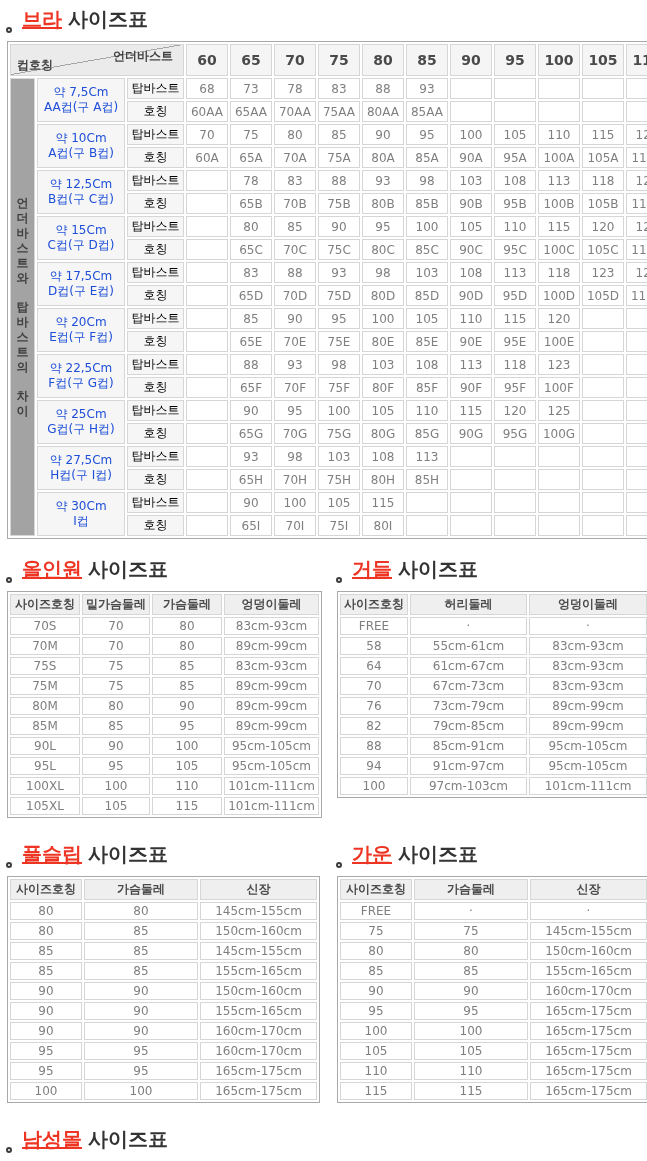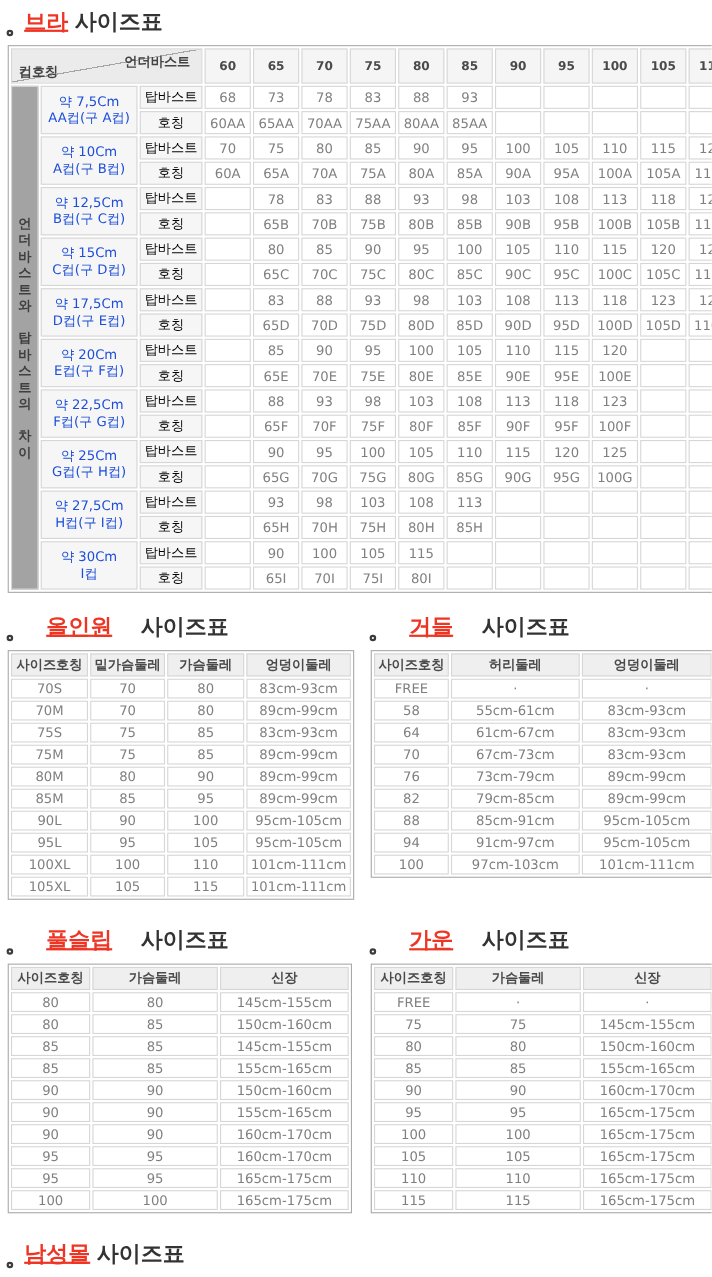--- a/index.html
+++ b/index.html
@@ -17,39 +17,39 @@
   table.tbl { border-collapse:separate; border-spacing:2px; background:#fff; border:1px solid #a9a9a9; table-layout:fixed; }
   .tbl td, .tbl th {
     border:1px solid #d6d6d6; text-align:center; vertical-align:middle;
     padding:1px 1px; height:16px; font-size:12px; font-weight:normal; color:#7f7f7f;
     background:#fff; overflow:hidden; white-space:nowrap;
   }
   .tbl th { background:#efefef; color:#4a4a4a; font-weight:bold; height:20px; }
 
   
   #bra-table { width:634px; margin-left:7px; }
-  #bra-table .szh { background:#f5f5f5; color:#4a4a4a; font-weight:bold; height:32px; font-size:11px; }
+  #bra-table .szh { background:#f5f5f5; color:#4a4a4a; font-weight:bold; height:32px; font-size:14px; }
   #bra-table .diag {
     position:relative; height:32px;
     background: linear-gradient(to bottom right, #ebebeb calc(50% - 1px), #a5a5a5 calc(50% - 1px), #a5a5a5 50%, #ebebeb 50%);
   }
   .corner-top { position:absolute; top:3px; right:10px; font-weight:bold; color:#444; }
   .corner-bot { position:absolute; bottom:1px; left:6px; font-weight:bold; color:#444; }
   #bra-table td.side { background:#a3a3a3; vertical-align:middle; padding:0 2px; }
   .vword { width:14px; margin:0 auto 14px auto; word-break:break-all; line-height:15px; font-weight:bold; color:#3f3f3f; white-space:normal; }
   .vword:last-child { margin-bottom:0; }
   #bra-table td.cup { background:#f6f6f6; color:#1d4ed8; line-height:15px; white-space:normal; }
   #bra-table td.lbl { background:#f6f6f6; color:#000000; }
   #bra-table td.val { color:#7f7f7f; }
 
   
   .two-col { display:flex; align-items:flex-start; }
   .col-l { width:330px; }
   .col-r { width:317px; }
-  .col-l .sec-title, .col-r .sec-title { margin:0 0 8px 0;gap:20px; }
+  .col-l .sec-title, .col-r .sec-title { margin:0 0 8px 0; }
   .sub-tbl { width:303px; margin-left:7px; }
   .sub-tbl td { height:13px; }
 
   
   #mens-table { width:634px; margin-left:7px; }
   #mens-table th.grp { background:#e7e7e7;margin-top:23px; }
   #mens-table th.sub { background:#f5f5f5; }
   #mens-table td.blank { background:#fff; }
 
   .gap-top { margin-top:6px; margin-bottom:8px; }

